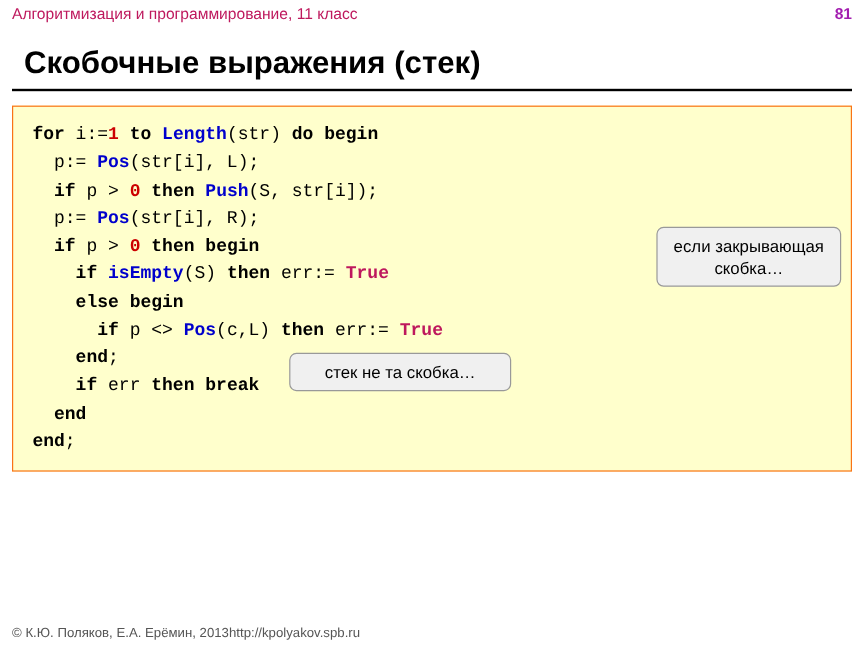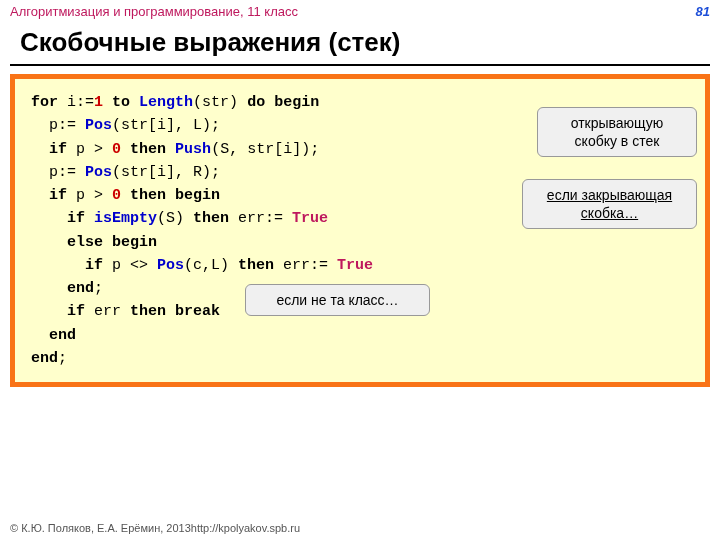--- a/index.html
+++ b/index.html
@@ -19,39 +19,38 @@
       font-size: 13px;
       color: #555;
     }
     #header-title {
       font-size: 13px;
       color: #be185d;
     }
     #page-number {
       font-size: 13px;
       font-weight: bold;
-      color: #1d4ed8;
-      font-style: italic;
+      color: #a21caf;
     }
     #slide-title {
       font-size: 26px;
       font-weight: bold;
       color: #000;
       padding: 2px 10px 6px 10px;
       border-bottom: 2px solid #000;
-      margin: 2px 10px;
+      margin: 12px 10px;
     }
     #code-block {
       background: #ffffcc;
       margin: 8px 10px;
       padding: 12px 16px;
       font-family: 'Courier New', Courier, monospace;
       font-size: 15px;
       line-height: 1.55;
-      border: 5px solid #f97316;
+      border: 1px solid #f97316;
       position: relative;
     }
     .code-line {
       white-space: pre;
       color: #000;
     }
     .kw { color: #000; font-weight: bold; }
     .fn { color: #0000cc; font-weight: bold; }
     .val { color: #be185d; font-weight: bold; }
     .num { color: #cc0000; font-weight: bold; }
@@ -70,22 +69,21 @@
       line-height: 1.3;
     }
     #bubble1 {
       top: 28px;
       right: 8px;
       width: 160px;
     }
     #bubble2 {
       top: 100px;
       right: 8px;
-      width: 175px;
-      text-decoration: underline;
+      width: 154px;
     }
     #bubble3 {
       top: 205px;
       left: 230px;
       width: 185px;
     }
 
     #footer {
       position: absolute;
       bottom: 6px;
@@ -127,21 +125,20 @@
   <div class="code-line">      <span class="kw">if</span> p &lt;&gt; <span class="fn">Pos</span>(c,L) <span class="kw">then</span> err:= <span class="val">True</span></div>
 
   <div class="code-line">    <span class="kw">end</span>;</div>
 
   <div class="code-line">    <span class="kw">if</span> err <span class="kw">then</span> <span class="kw">break</span></div>
 
   <div class="code-line">  <span class="kw">end</span></div>
 
   <div class="code-line"><span class="kw">end</span>;</div>
 
-  <div class="tooltip-bubble" id="bubble1">открывающую<br>скобку в стек</div>
   <div class="tooltip-bubble" id="bubble2">если закрывающая<br>скобка…</div>
-  <div class="tooltip-bubble" id="bubble3">если не та класс…</div>
+  <div class="tooltip-bubble" id="bubble3">стек не та скобка…</div>
 </div>
 
 <div id="footer">
   <span>© К.Ю. Поляков, Е.А. Ерёмин, 2013</span>
   <span>http://kpolyakov.spb.ru</span>
 </div>
 
 </body></html>

